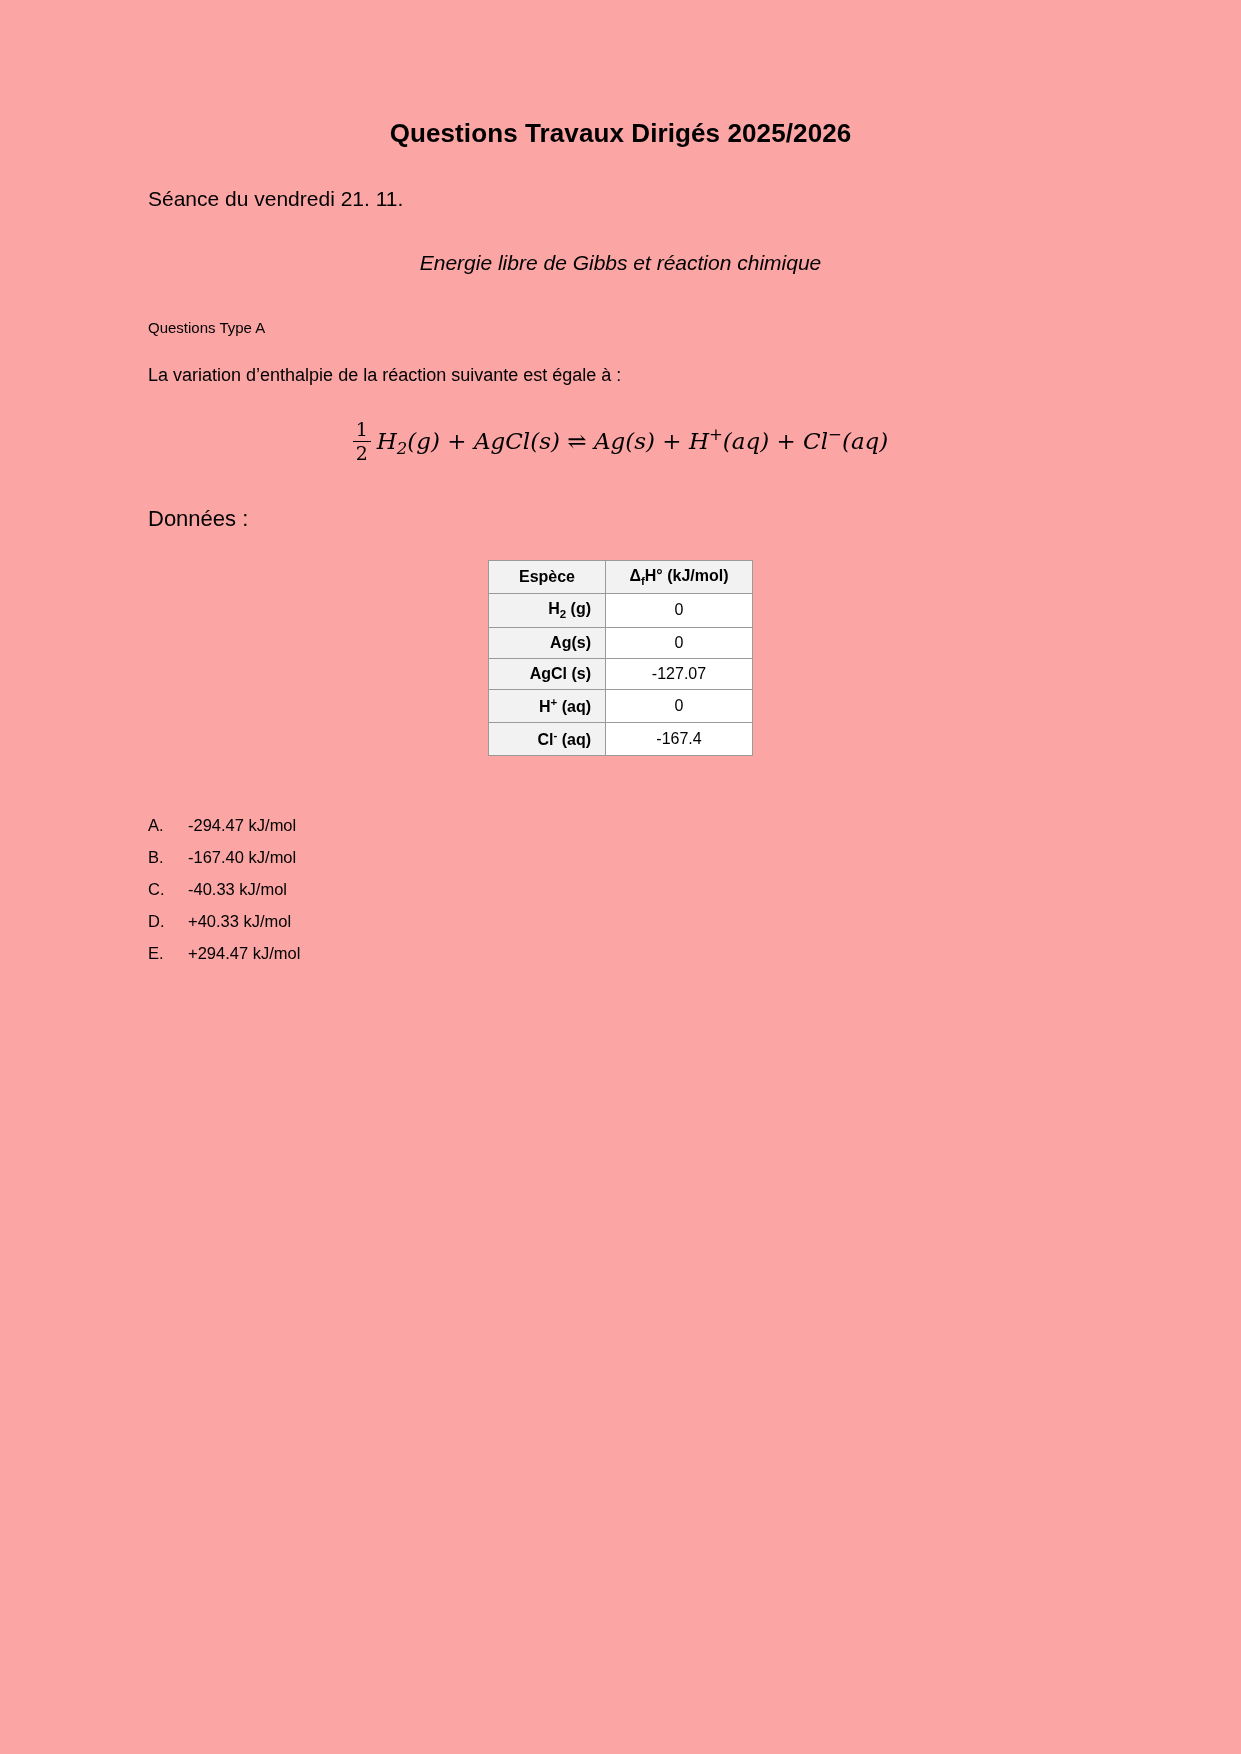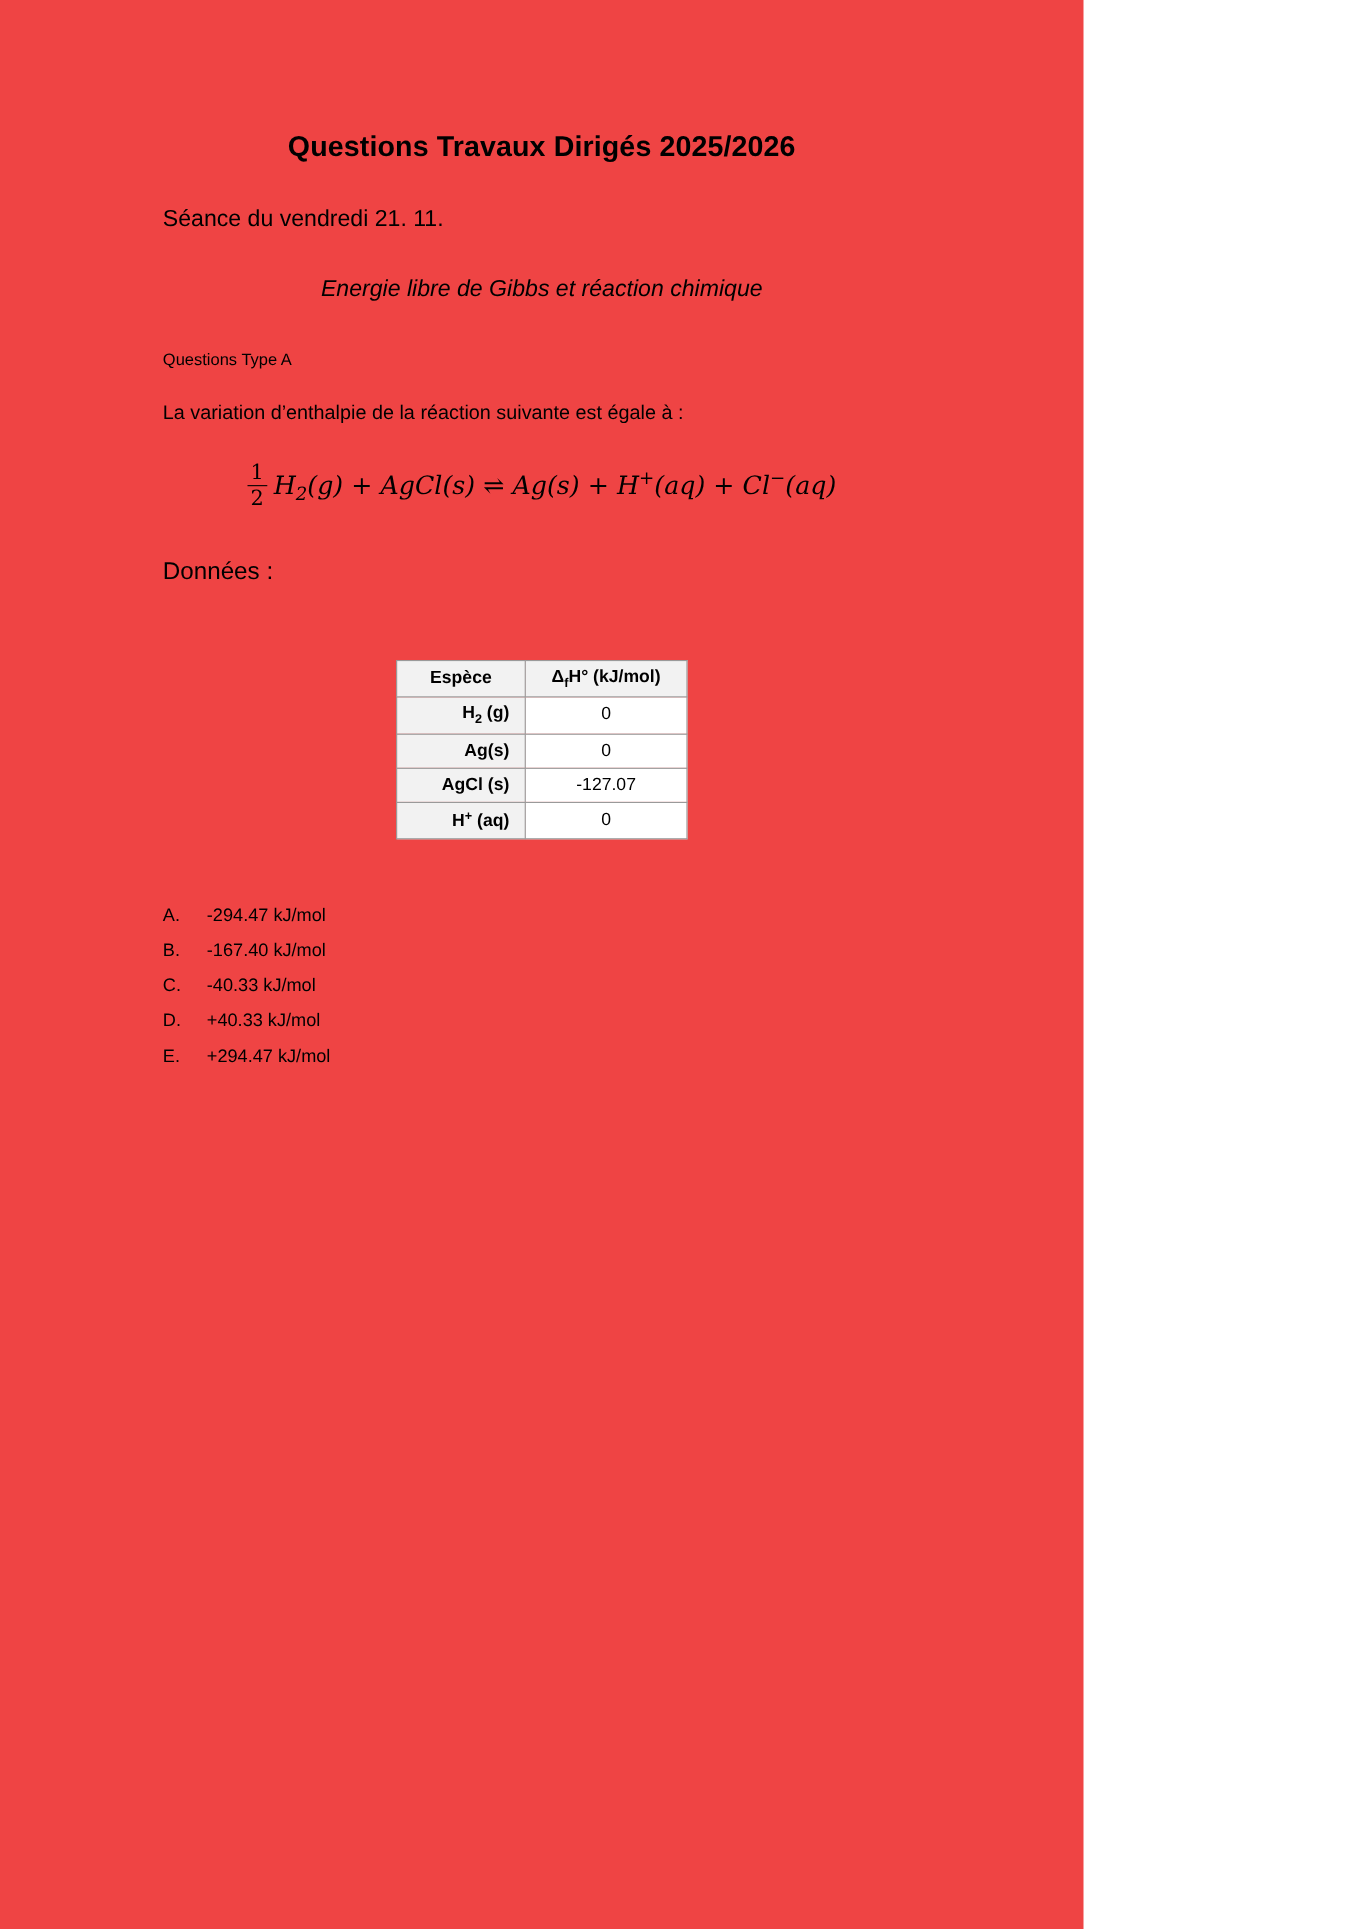--- a/index.html
+++ b/index.html
@@ -9,25 +9,25 @@
   }
   body {
     width: 1241px;
     min-height: 1754px;
     font-family: "Liberation Sans", sans-serif;
     color: #000000;
     -webkit-font-smoothing: antialiased;
   }
   .page {
     position: relative;
-    width: 985px;
+    width: 1241px;
     min-height: 1754px;
     box-sizing: border-box;
     padding: 118px 148px 80px 148px;
-    background: #ef4444;
+    background: #fca5a5;
   }
   .doc-title {
     text-align: center;
     font-size: 26px;
     font-weight: bold;
     letter-spacing: 0.1px;
     margin: 0 0 38px 0;
   }
   .doc-subtitle {
     text-align: left;
@@ -98,21 +98,20 @@
     margin: 40px 0 22px 0;
   }
   .table-wrap {
     display: flex;
     justify-content: center;
     margin: 28px 0 60px 0;
   }
   table.data-table {
     border-collapse: collapse;
     font-size: 16px;
-    margin-top: 40px;
   }
   table.data-table th,
   table.data-table td {
     border: 1px solid #9a9a9a;
     padding: 5px 14px;
     text-align: center;
     line-height: 1.25;
   }
   table.data-table th {
     background: #f2f2f2;
@@ -195,20 +194,24 @@
           <td class="value">0</td>
         </tr>
         <tr>
           <td class="species"><span>AgCl (s)</span></td>
           <td class="value">-127.07</td>
         </tr>
         <tr>
           <td class="species"><span>H</span><sup class="small">+</sup><span> (aq)</span></td>
           <td class="value">0</td>
         </tr>
+        <tr>
+          <td class="species"><span>Cl</span><sup class="small">-</sup><span> (aq)</span></td>
+          <td class="value">-167.4</td>
+        </tr>
       </tbody>
     </table>
   </div>
 
   <ul class="choices">
     <li>
       <span class="letter">A.</span>
       <span class="text">-294.47 kJ/mol</span>
     </li>
     <li>

